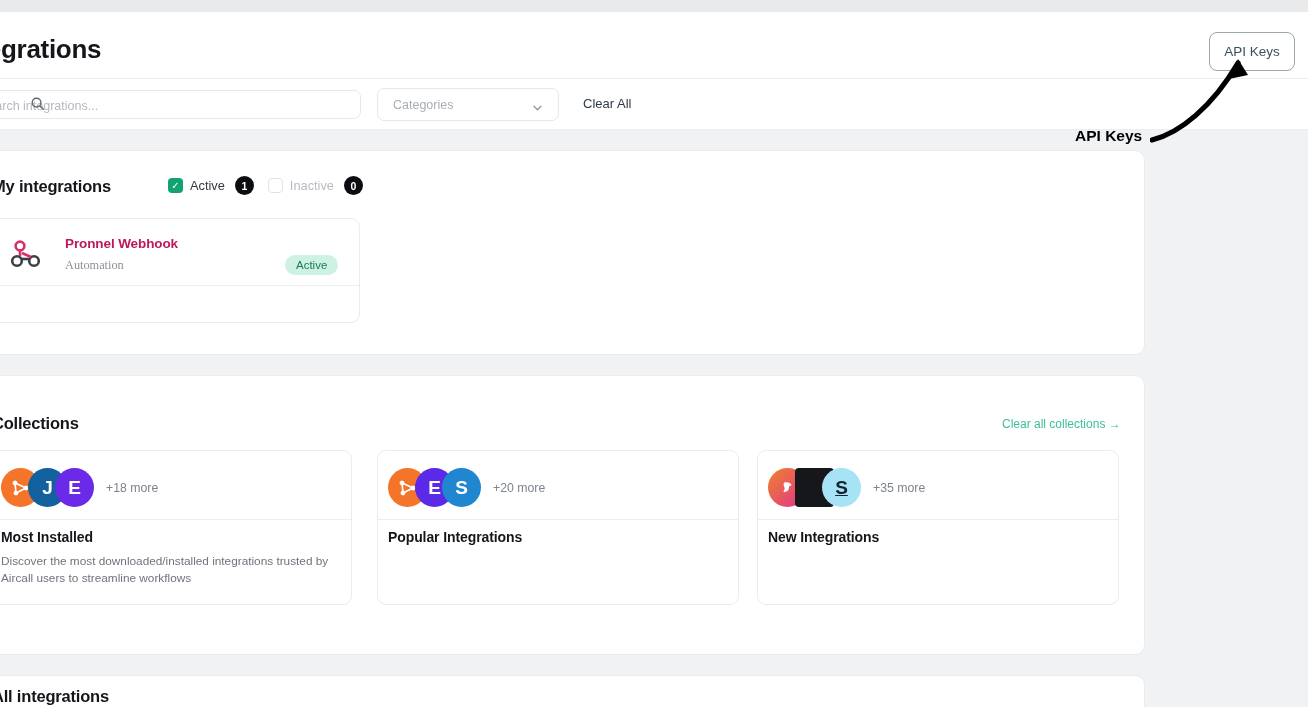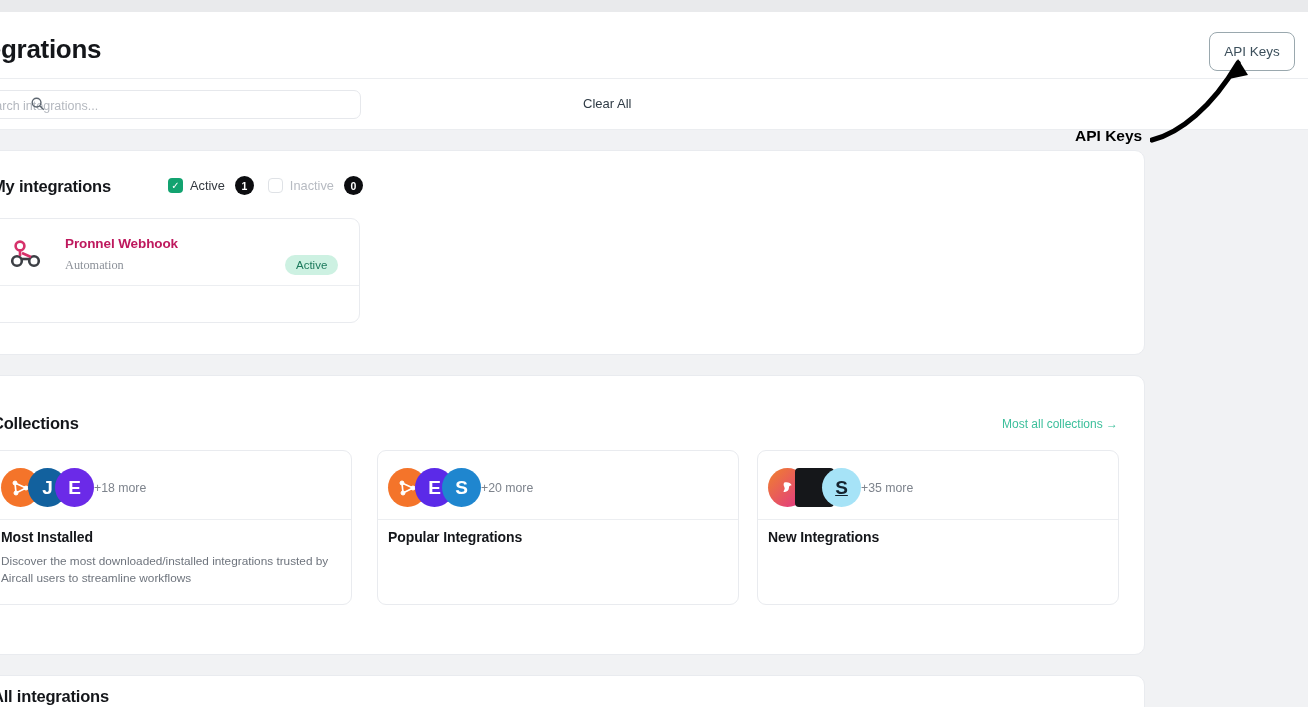--- a/index.html
+++ b/index.html
@@ -141,21 +141,21 @@
     position: absolute; left: 0; top: 68px; width: 100%; height: 1px; background: #eceef1;
   }
   .avatars { position: absolute; left: 10px; top: 17px; display: flex; align-items: center; }
   .av {
     width: 39px; height: 39px; border-radius: 50%;
     display: flex; align-items: center; justify-content: center;
     font-size: 19px; font-weight: bold; color: #fff;
     margin-left: -12px; position: relative;
   }
   .av:first-child { margin-left: 0; }
-  .more { font-size: 12.3px; color: #7e848d; }
+  .more { margin-left: 12px; font-size: 12.3px; color: #7e848d; }
   .coll-title {
     position: absolute; left: 10px; top: 78px;
     font-size: 14px; font-weight: bold; color: #14161a; letter-spacing: -0.1px;
   }
   .coll-desc {
     position: absolute; left: 10px; top: 102px; width: 342px;
     font-size: 11.8px; color: #6e747d; line-height: 17px;
   }
 
   
@@ -182,20 +182,28 @@
   <div class="search-wrap">
     <input class="search-input" type="text" placeholder="Search integrations..." style="">
   </div>
   <span class="search-icon">
     <svg width="15" height="15" viewBox="0 0 24 24" fill="none" stroke="#5d6670" stroke-width="2.2">
       <circle cx="10.5" cy="10.5" r="7"></circle>
         <line x1="16" y1="16" x2="22" y2="22"></line>
     </svg>
   </span>
 
+  <div class="cat-select">
+    <span class="cat-label">Categories</span>
+    <span class="chev">
+      <svg width="13" height="13" viewBox="0 0 24 24" fill="none" stroke="#8d939c" stroke-width="2.6">
+        <polyline points="5,9 12,16 19,9"></polyline>
+      </svg>
+    </span>
+  </div>
 
   <div class="clear-all">Clear All</div>
 
   <div class="panel panel-my"></div>
   <div class="section-title t-my">My integrations</div>
 
   <div class="chk-row">
     <div class="chk-group">
       <span class="box on">✓</span>
       <span class="chk-label on">Active</span>
@@ -221,21 +229,21 @@
     </span>
     <div class="int-name">Pronnel Webhook</div>
     <div class="int-cat">Automation</div>
     <div class="pill">Active</div>
     <div class="divider"></div>
   </div>
 
   <div class="panel panel-coll"></div>
   <div class="section-title t-coll">Collections</div>
   <div class="view-all">
-    <span>Most all collections</span>
+    <span>Clear all collections</span>
     <span>→</span>
   </div>
 
   <div class="coll-card coll-1">
     <div class="avatars">
       <span class="av" style="background:#f4742a">
         <svg width="24" height="24" viewBox="0 0 24 24" stroke="#fff" fill="#fff">
           <circle cx="6" cy="7" r="2"></circle>
             <circle cx="17" cy="12" r="2"></circle>
             <circle cx="7" cy="17" r="2"></circle>

